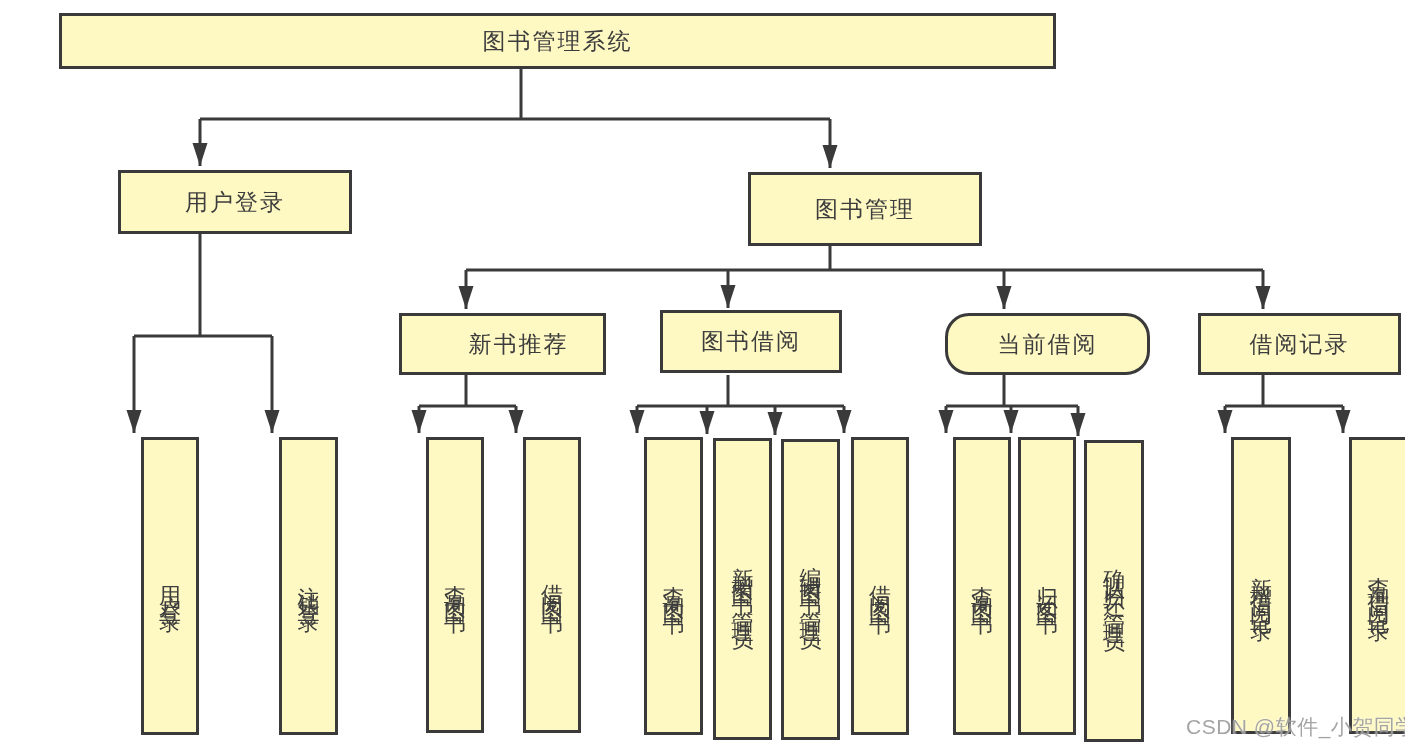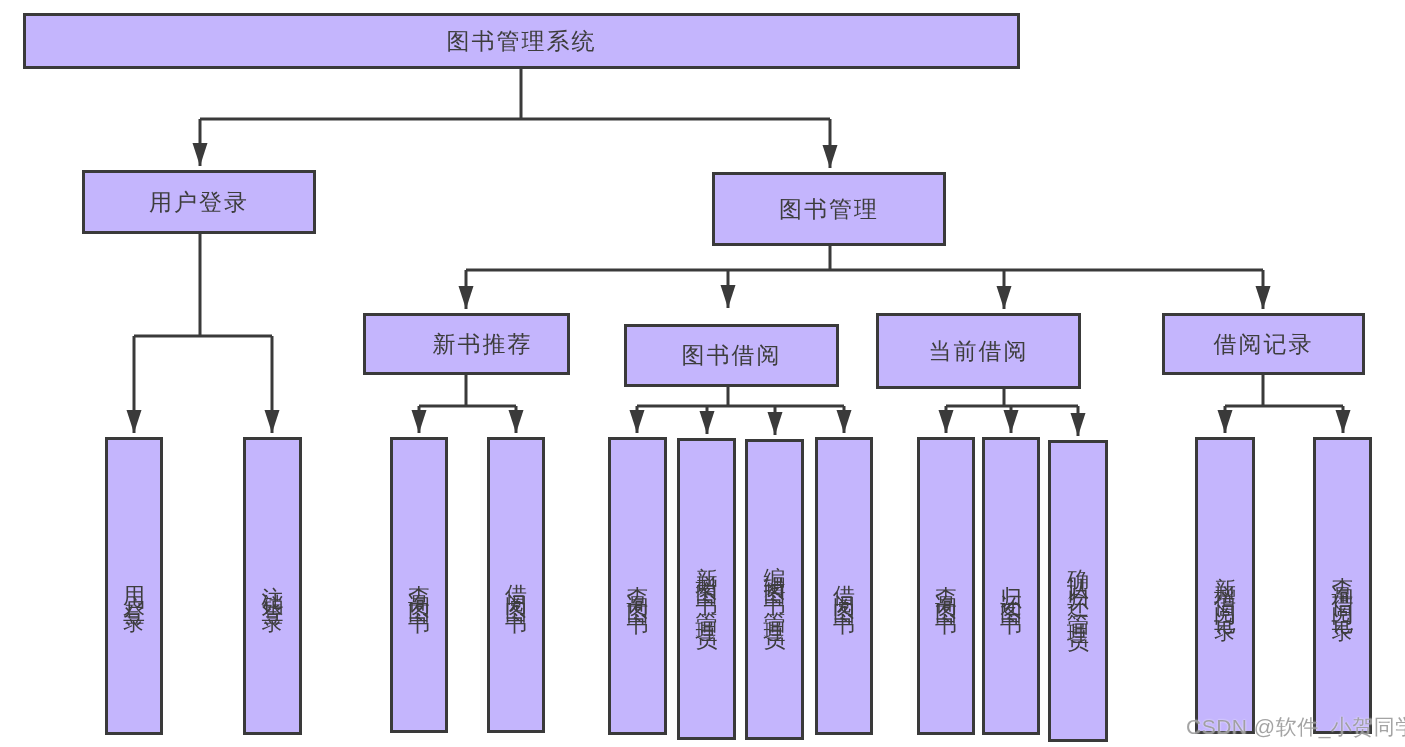--- a/index.html
+++ b/index.html
@@ -14,25 +14,26 @@
   .connectors {
     position: absolute;
     left: 0; top: 0;
     width: 1405px; height: 747px;
     pointer-events: none;
   }
   .node {
     position: absolute;
     box-sizing: border-box;
     border: 3px solid #3a3a3a;
-    background: #c4b5fd;
+    background: #fef9c3;
     display: flex;
     align-items: center;
     justify-content: center;
     color: #3d3d3d;
+    margin-left: 36px;
   }
   .hnode span {
     font-size: 23px;
     letter-spacing: 2px;
     white-space: nowrap;
   }
   .vnode span {
     writing-mode: vertical-rl;
     text-orientation: mixed;
     font-size: 22px;
@@ -106,24 +107,24 @@
   <div class="node hnode" style="left:82px; top:170px; width:234px; height:64px;">
     <span>用户登录</span>
   </div>
   <div class="node hnode" style="left:712px; top:172px; width:234px; height:74px;">
     <span>图书管理</span>
   </div>
 
   <div class="node hnode" style="left:363px; top:313px; width:207px; height:62px;padding-left:32px;">
     <span>新书推荐</span>
   </div>
-  <div class="node hnode" style="left:624px; top:324px; width:215px; height:63px;">
+  <div class="node hnode" style="left:624px; top:310px; width:182px; height:63px;">
     <span>图书借阅</span>
   </div>
-  <div class="node hnode" style="left:876px; top:313px; width:205px; height:76px;">
+  <div class="node hnode" style="left:909px; top:313px; width:205px; height:62px;border-radius:24px;">
     <span>当前借阅</span>
   </div>
   <div class="node hnode" style="left:1162px; top:313px; width:203px; height:62px;">
     <span>借阅记录</span>
   </div>
 
   <div class="node vnode" style="left:105px; top:437px; width:58px; height:298px;">
     <span>用户登录</span>
   </div>
   <div class="node vnode" style="left:243px; top:437px; width:59px; height:298px;">

